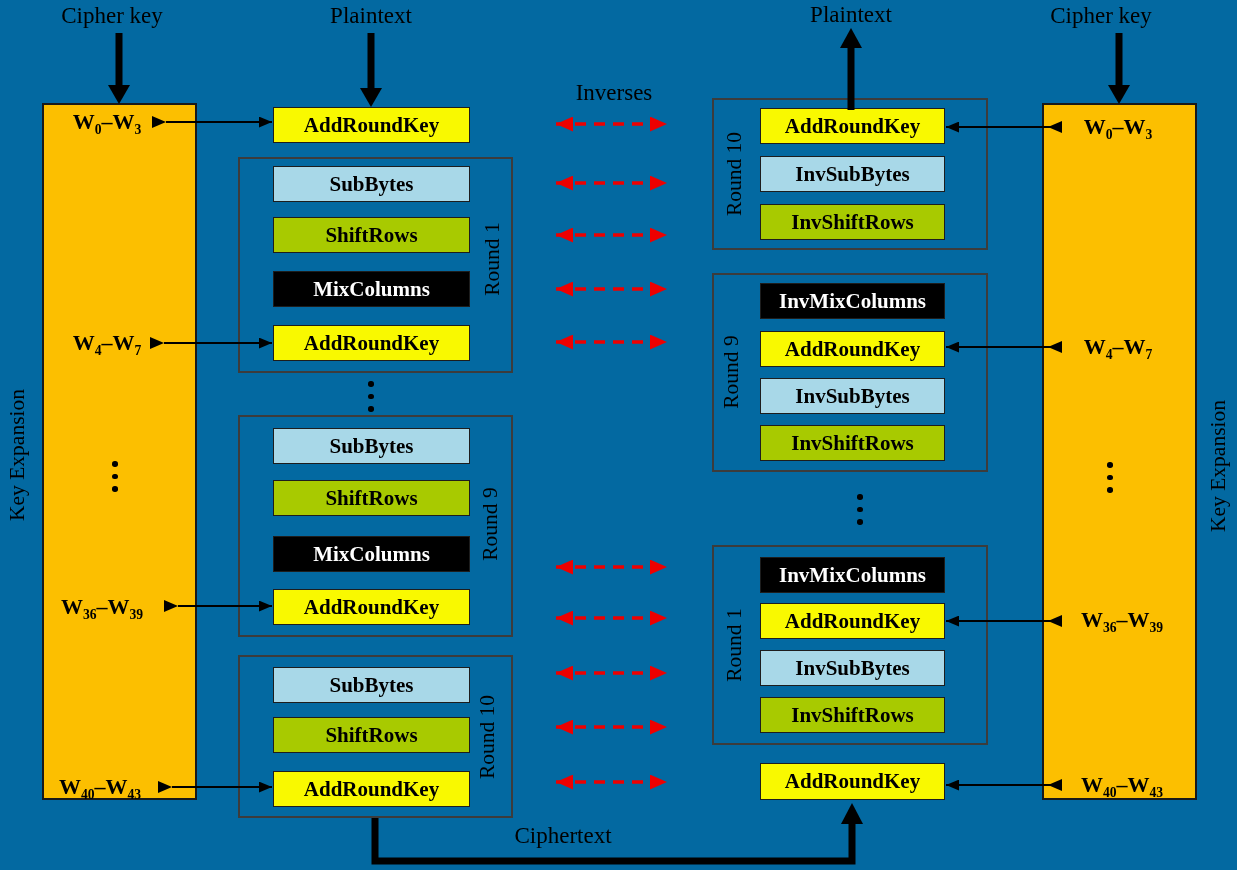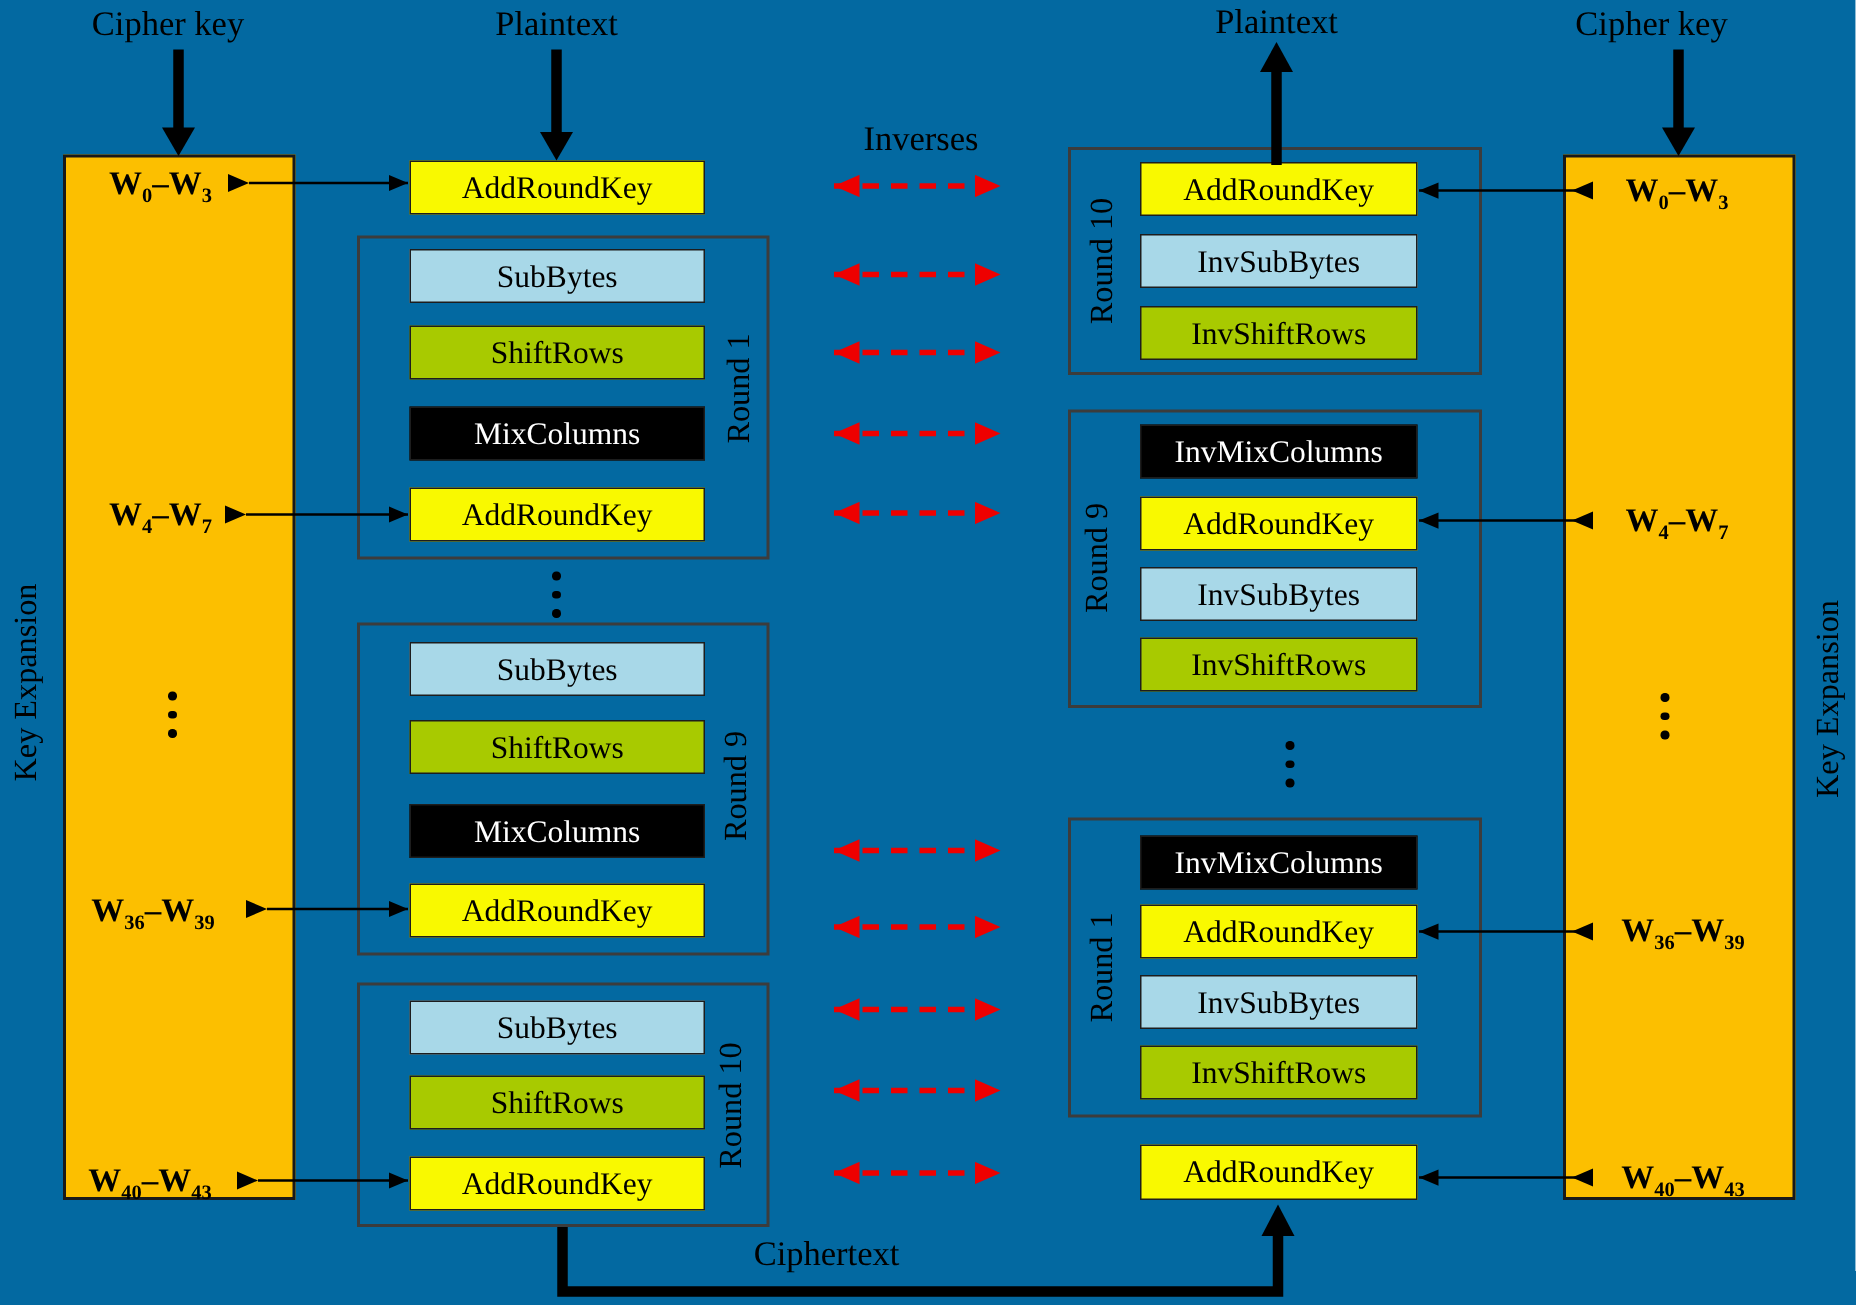--- a/index.html
+++ b/index.html
@@ -3,21 +3,21 @@
 <meta charset="utf-8">
 <title>AES Encryption / Decryption Structure</title>
 <style>
   html,body{margin:0;padding:0;background:#ffffff;}
   .canvas{position:relative;width:1237px;height:870px;background:#0369a1;overflow:hidden;
           font-family:"Liberation Serif","DejaVu Serif",serif;color:#000;}
   .overlay{position:absolute;left:0;top:0;width:1237px;height:870px;pointer-events:none;}
   .bar{position:absolute;background:#fcbf00;border:2px solid #191919;box-sizing:border-box;}
   .outer{position:absolute;border:2px solid #3c3c3c;box-sizing:border-box;background:transparent;}
   .box{position:absolute;display:flex;align-items:center;justify-content:center;
-       font-size:21px;border:1.5px solid #1d1d1d;box-sizing:border-box;white-space:nowrap;}
+       font-size:21px;border:1.5px solid #1d1d1d;box-sizing:border-box;white-space:nowrap;font-weight:bold;}
   .ark{background:#f9f900;}
   .sub{background:#a8d8e8;}
   .shift{background:#a8ca00;}
   .mix{background:#000000;color:#ffffff;}
   .rot{position:absolute;display:flex;align-items:center;justify-content:center;
        font-size:21.5px;transform:rotate(-90deg);white-space:nowrap;}
   .toplabel{position:absolute;font-size:23px;text-align:center;white-space:nowrap;}
   .wlabel{position:absolute;height:30px;line-height:30px;text-align:center;
           font-weight:700;font-size:22px;white-space:nowrap;}
   .wlabel sub{font-size:0.62em;line-height:0;}
@@ -27,21 +27,21 @@
 </head>
 <body>
 
 <div class="canvas">
 
   <div class="toplabel" style="left:42px;top:3px;width:140px">Cipher key</div>
   <div class="toplabel" style="left:301px;top:3px;width:140px">Plaintext</div>
   <div class="toplabel" style="left:781px;top:2px;width:140px">Plaintext</div>
   <div class="toplabel" style="left:1031px;top:3px;width:140px">Cipher key</div>
   <div class="toplabel" style="left:552px;top:80px;width:124px">Inverses</div>
-  <div class="toplabel" style="left:476px;top:823px;width:150px">Ciphertext</div>
+  <div class="toplabel" style="left:488px;top:823px;width:150px">Ciphertext</div>
 
   <div class="bar" style="left:42px;top:103px;width:155px;height:697px"></div>
   <div class="bar" style="left:1042px;top:103px;width:155px;height:697px"></div>
   <div class="rot" style="left:-93px;top:441px;width:220px;height:28px">Key Expansion</div>
   <div class="rot" style="left:1108px;top:452px;width:220px;height:28px">Key Expansion</div>
 
   <div class="wlabel" style="left:57px;top:107px;width:100px"><span>W</span><sub>0</sub><span>–W</span><sub>3</sub></div>
   <div class="wlabel" style="left:57px;top:328px;width:100px"><span>W</span><sub>4</sub><span>–W</span><sub>7</sub></div>
   <div class="wlabel" style="left:40px;top:592px;width:124px"><span>W</span><sub>36</sub><span>–W</span><sub>39</sub></div>
   <div class="wlabel" style="left:38px;top:772px;width:124px"><span>W</span><sub>40</sub><span>–W</span><sub>43</sub></div>

